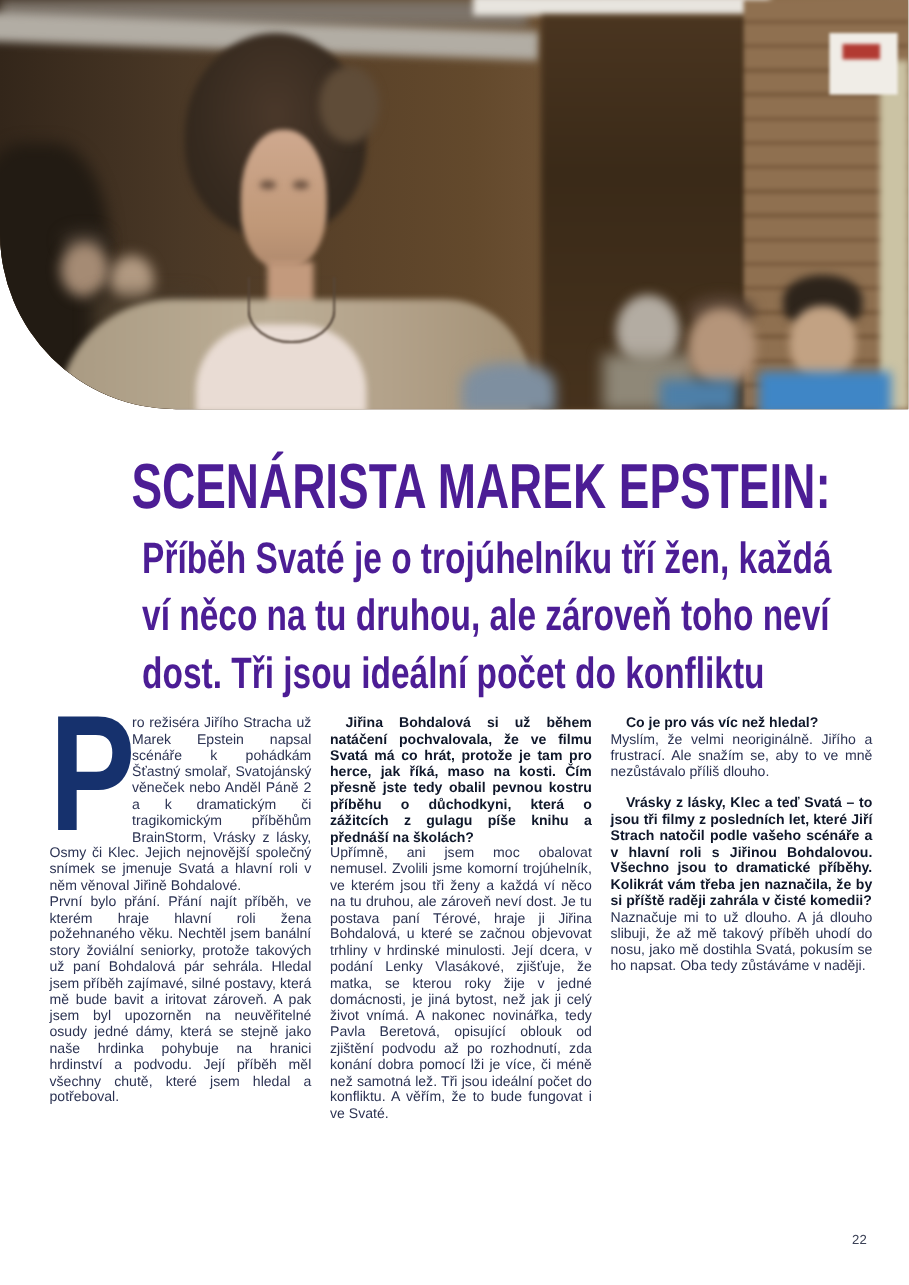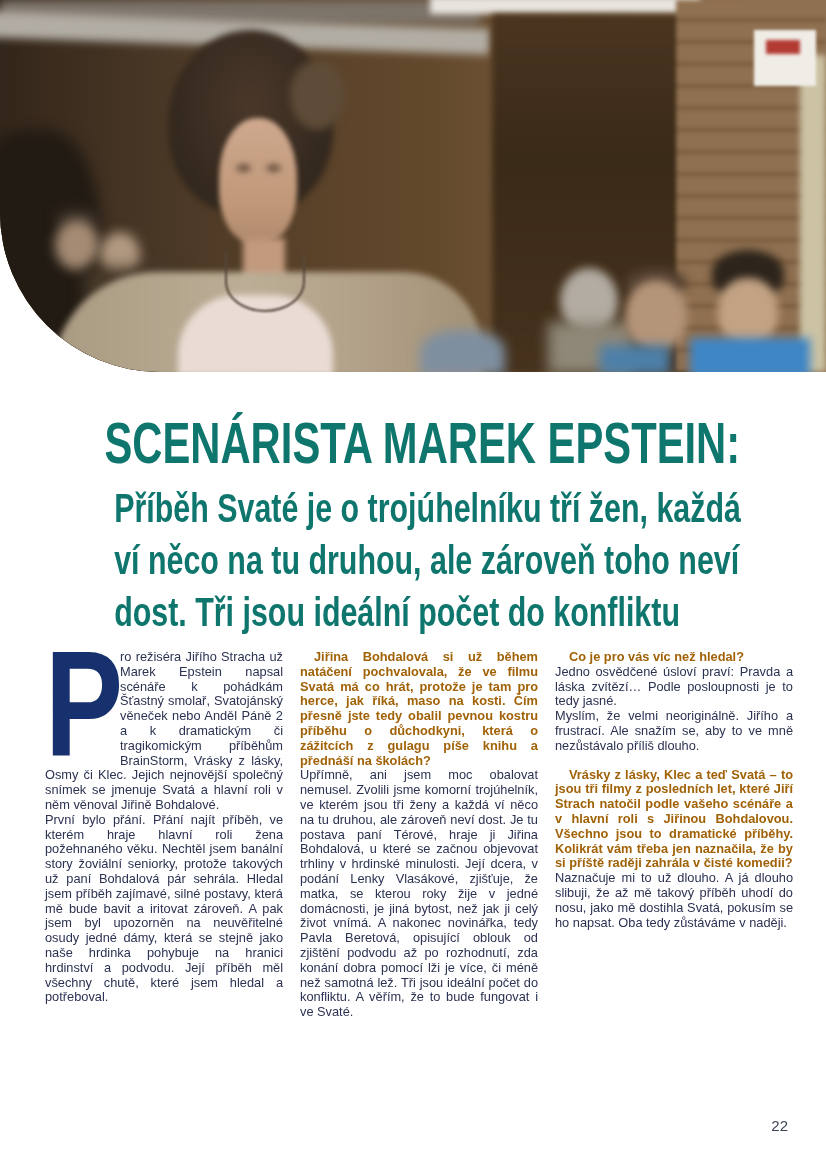--- a/index.html
+++ b/index.html
@@ -41,40 +41,40 @@
   .ph-grayhead{left:560px;top:268px;width:58px;height:66px;background:#b3aca2;border-radius:50%;filter:blur(5px);}
   .ph-graybody{left:548px;top:322px;width:85px;height:52px;background:#8f8878;filter:blur(7px);}
   .ph-manhair{left:625px;top:268px;width:62px;height:30px;background:#564232;border-radius:50%;filter:blur(5px);}
   .ph-manhead{left:625px;top:280px;width:62px;height:72px;background:#b5957a;border-radius:48%;filter:blur(5px);}
   .ph-younghair{left:712px;top:250px;width:72px;height:44px;background:#2d241b;border-radius:50% 50% 30% 30%;filter:blur(4px);}
   .ph-youngface{left:718px;top:278px;width:60px;height:68px;background:#c2a283;border-radius:46%;filter:blur(4px);}
   .ph-blueshirt{left:690px;top:338px;width:120px;height:40px;background:#3f86c6;filter:blur(5px);}
   .ph-blue2{left:600px;top:345px;width:70px;height:30px;background:#4d7fa8;filter:blur(6px);}
 
   
-  .headline{position:absolute;left:0;top:414px;width:746px;text-align:center;color:#0f766e;}
+  .headline{position:absolute;left:15px;top:414px;width:746px;text-align:center;color:#4c1d95;}
   .headline h1{margin:0;font-size:58px;font-weight:bold;line-height:58px;letter-spacing:0px;
                transform:scaleX(0.72);transform-origin:50% 50%;white-space:nowrap;}
   .headline h2{margin:0;font-size:40px;font-weight:bold;line-height:52px;
                transform:scaleX(0.76);transform-origin:50% 50%;white-space:nowrap;}
   .headline .sub{margin-top:10px;padding-left:28px;}
 
   
   .columns{position:absolute;left:45px;top:650px;width:748px;display:grid;
            grid-template-columns:repeat(3,1fr);column-gap:17px;
            font-size:12.8px;line-height:14.8px;color:#2b3252;text-align:justify;}
   .columns p{margin:0;}
-  .columns p.q{color:#a16207;font-weight:bold;text-indent:14px;margin-top:14px;}
+  .columns p.q{color:#0f172a;font-weight:bold;text-indent:14px;margin-top:14px;}
   .columns .col > p:first-child{margin-top:0;}
   .dropcap{float:left;width:66px;height:101px;margin:3px 9px 2px 0;color:#16316d;
            font-weight:bold;font-size:150px;line-height:101px;
            transform:scaleX(0.78);transform-origin:0 0;}
 
   
-  .pagenum{position:absolute;right:38px;bottom:34px;font-size:15px;color:#3c4257;}
+  .pagenum{position:absolute;right:38px;bottom:34px;font-size:12px;color:#3c4257;}
 </style>
 </head>
 <body>
 
 <div class="page">
 
   <div class="photo">
     <div class="ph ph-base"></div>
     <div class="ph ph-topstrip"></div>
     <div class="ph ph-beam"></div>
@@ -123,21 +123,20 @@
     <div class="col">
       <p class="lead"><span class="dropcap">P</span><span>ro režiséra Jiřího Stracha už Marek Epstein napsal scénáře k pohádkám Šťastný smolař, Svatojánský věneček nebo Anděl Páně 2 a k dramatickým či tragikomickým příběhům BrainStorm, Vrásky z lásky, Osmy či Klec. Jejich nejnovější společný snímek se jmenuje Svatá a hlavní roli v něm věnoval Jiřině Bohdalové.</span></p>
       <p class="a">První bylo přání. Přání najít příběh, ve kterém hraje hlavní roli žena požehnaného věku. Nechtěl jsem banální story žoviální seniorky, protože takových už paní Bohdalová pár sehrála. Hledal jsem příběh zajímavé, silné postavy, která mě bude bavit a iritovat zároveň. A pak jsem byl upozorněn na neuvěřitelné osudy jedné dámy, která se stejně jako naše hrdinka pohybuje na hranici hrdinství a podvodu. Její příběh měl všechny chutě, které jsem hledal a potřeboval.</p>
     </div>
     <div class="col">
       <p class="q">Jiřina Bohdalová si už během natáčení pochvalovala, že ve filmu Svatá má co hrát, protože je tam pro herce, jak říká, maso na kosti. Čím přesně jste tedy obalil pevnou kostru příběhu o důchodkyni, která o zážitcích z gulagu píše knihu a přednáší na školách?</p>
       <p class="a">Upřímně, ani jsem moc obalovat nemusel. Zvolili jsme komorní trojúhelník, ve kterém jsou tři ženy a každá ví něco na tu druhou, ale zároveň neví dost. Je tu postava paní Térové, hraje ji Jiřina Bohdalová, u které se začnou objevovat trhliny v hrdinské minulosti. Její dcera, v podání Lenky Vlasákové, zjišťuje, že matka, se kterou roky žije v jedné domácnosti, je jiná bytost, než jak ji celý život vnímá. A nakonec novinářka, tedy Pavla Beretová, opisující oblouk od zjištění podvodu až po rozhodnutí, zda konání dobra pomocí lži je více, či méně než samotná lež. Tři jsou ideální počet do konfliktu. A věřím, že to bude fungovat i ve Svaté.</p>
     </div>
     <div class="col">
       <p class="q">Co je pro vás víc než hledal?</p>
-      <p class="a">Jedno osvědčené úsloví praví: Pravda a láska zvítězí… Podle posloupnosti je to tedy jasné.</p>
       <p class="a">Myslím, že velmi neoriginálně. Jiřího a frustrací. Ale snažím se, aby to ve mně nezůstávalo příliš dlouho.</p>
       <p class="q">Vrásky z lásky, Klec a teď Svatá – to jsou tři filmy z posledních let, které Jiří Strach natočil podle vašeho scénáře a v hlavní roli s Jiřinou Bohdalovou. Všechno jsou to dramatické příběhy. Kolikrát vám třeba jen naznačila, že by si příště raději zahrála v čisté komedii?</p>
       <p class="a">Naznačuje mi to už dlouho. A já dlouho slibuji, že až mě takový příběh uhodí do nosu, jako mě dostihla Svatá, pokusím se ho napsat. Oba tedy zůstáváme v naději.</p>
     </div>
   </main>
 
   <span class="pagenum">22</span>
 </div>
 
 </body></html>

